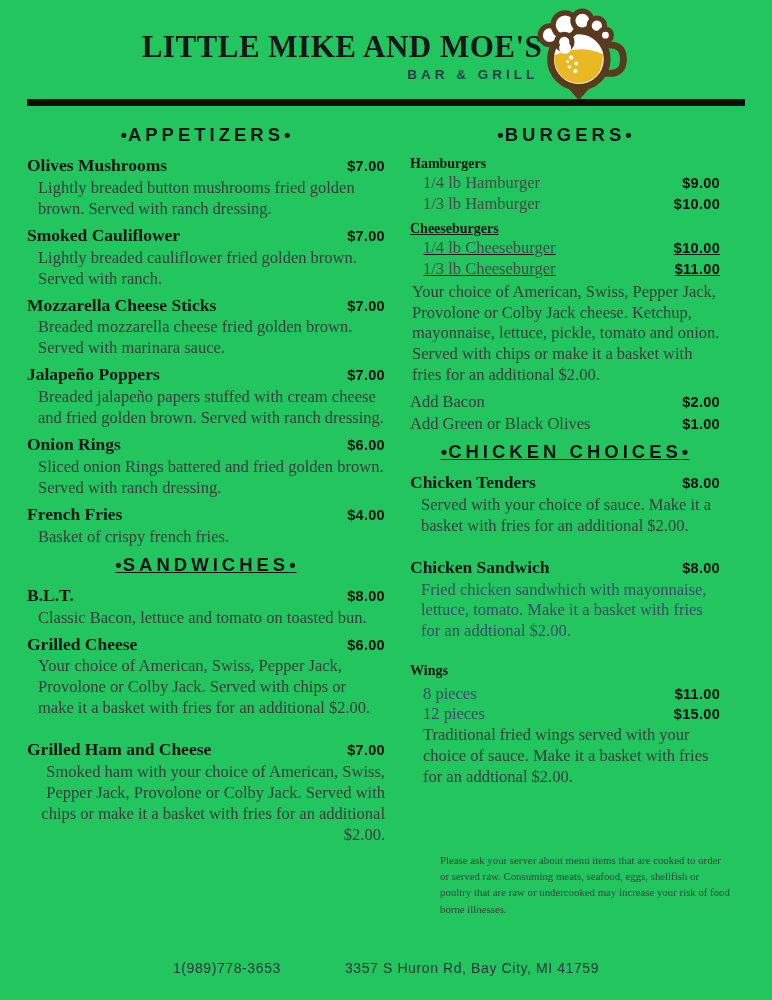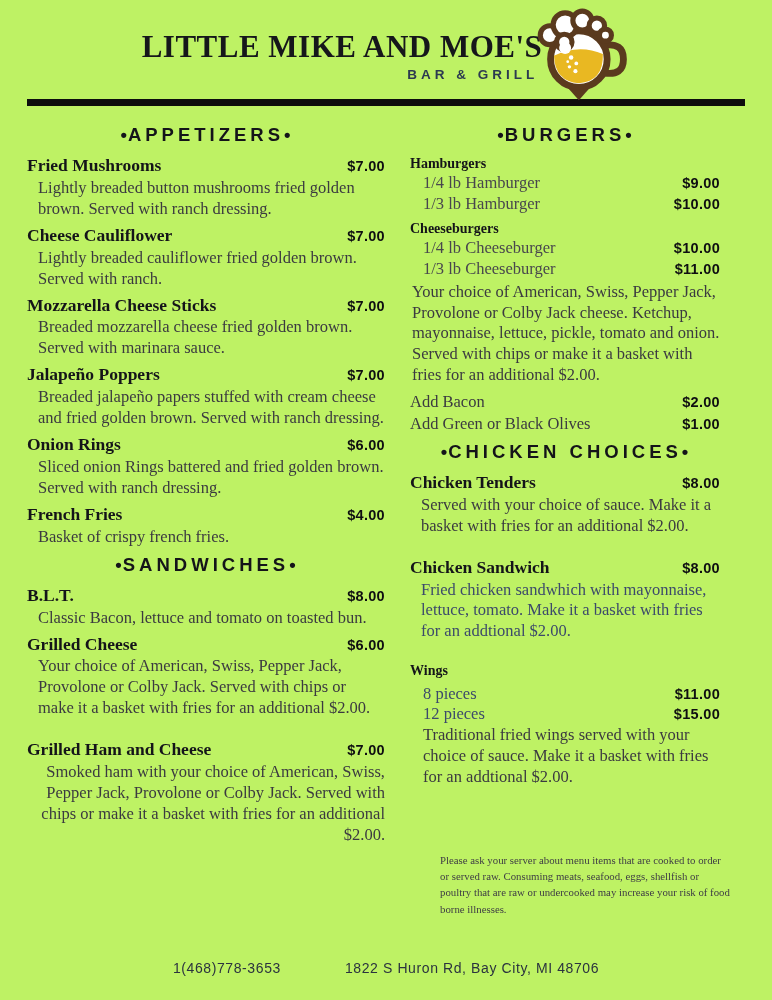--- a/index.html
+++ b/index.html
@@ -1,18 +1,18 @@
 <!DOCTYPE html>
 <html><head>
 <meta charset="utf-8">
 <style>
   * { margin:0; padding:0; box-sizing:border-box; }
   html,body { background:#ffffff; }
   .page {
-    width:772px; height:1000px; margin:0 auto; background:#bef264;
+    width:772px; height:1000px; margin:0 auto; background:#22c55e;
     position:relative; overflow:hidden;
     font-family:"Liberation Serif","DejaVu Serif",serif;
     color:#1a1a1e;
   }
 
   
   .header { display:flex; justify-content:center; align-items:flex-start; padding-top:14px; height:99px; }
   .brand { text-align:center; padding-top:16px; }
   .brand h1 {
     font-family:"Liberation Serif","DejaVu Serif",serif;
@@ -50,21 +50,21 @@
   .group-name { font-size:14px; font-weight:700; color:#141419; line-height:1.3; }
   .opt-row {
     display:flex; justify-content:space-between; align-items:baseline;
     padding-left:13px; font-size:16.5px; color:#48474d; line-height:1.2; margin-bottom:1px;
   }
   .addon-row {
     display:flex; justify-content:space-between; align-items:baseline;
     font-size:16.5px; color:#3b3a40; line-height:1.32;
   }
   .navy { color:#3c4a6b; }
-  .mt6 { margin-top:6px; } .mt10 { margin-top:20px;text-align:right; } .mt14 { margin-top:20px; }
+  .mt6 { margin-top:6px;text-decoration:underline; } .mt10 { margin-top:20px;text-align:right; } .mt14 { margin-top:20px; }
 
   .disclaimer {
     margin:64px 4px 0 30px; width:290px;
     font-size:10.8px; line-height:1.5; color:#3e3c44;
   }
 
   .footer {
     position:absolute; bottom:24px; left:0; right:0;
     display:flex; justify-content:center; gap:64px;
     font-family:"Liberation Sans","DejaVu Sans",sans-serif;
@@ -112,29 +112,29 @@
   <div class="divider"></div>
 
   <div class="columns">
 
     <div class="col-left">
 
       <h2 class="sec-h"><span class="dot">•</span><span>APPETIZERS</span><span class="dot">•</span></h2>
 
       <div class="item">
         <div class="item-head">
-          <span class="item-name">Fried Mushrooms</span>
+          <span class="item-name">Olives Mushrooms</span>
           <span class="price">$7.00</span>
         </div>
         <div class="desc">Lightly breaded button mushrooms fried golden brown. Served with ranch dressing.</div>
       </div>
 
       <div class="item">
         <div class="item-head">
-          <span class="item-name">Cheese Cauliflower</span>
+          <span class="item-name">Smoked Cauliflower</span>
           <span class="price">$7.00</span>
         </div>
         <div class="desc">Lightly breaded cauliflower fried golden brown. Served with ranch.</div>
       </div>
 
       <div class="item">
         <div class="item-head">
           <span class="item-name">Mozzarella Cheese Sticks</span>
           <span class="price">$7.00</span>
         </div>
@@ -262,17 +262,17 @@
         </div>
         <div class="desc" style="padding-left:13px;">Traditional fried wings served with your choice of sauce.  Make it a basket with fries for an addtional $2.00.</div>
       </div>
 
       <div class="disclaimer">Please ask your server about menu items that are cooked to order or served raw.  Consuming meats, seafood,  eggs, shellfish or poultry that are raw or undercooked may increase your risk of food borne illnesses.</div>
 
     </div>
   </div>
 
   <div class="footer">
-    <span>1(468)778-3653</span>
-    <span>1822 S Huron Rd, Bay City, MI 48706</span>
+    <span>1(989)778-3653</span>
+    <span>3357 S Huron Rd, Bay City, MI 41759</span>
   </div>
 
 </div>
 
 </body></html>

